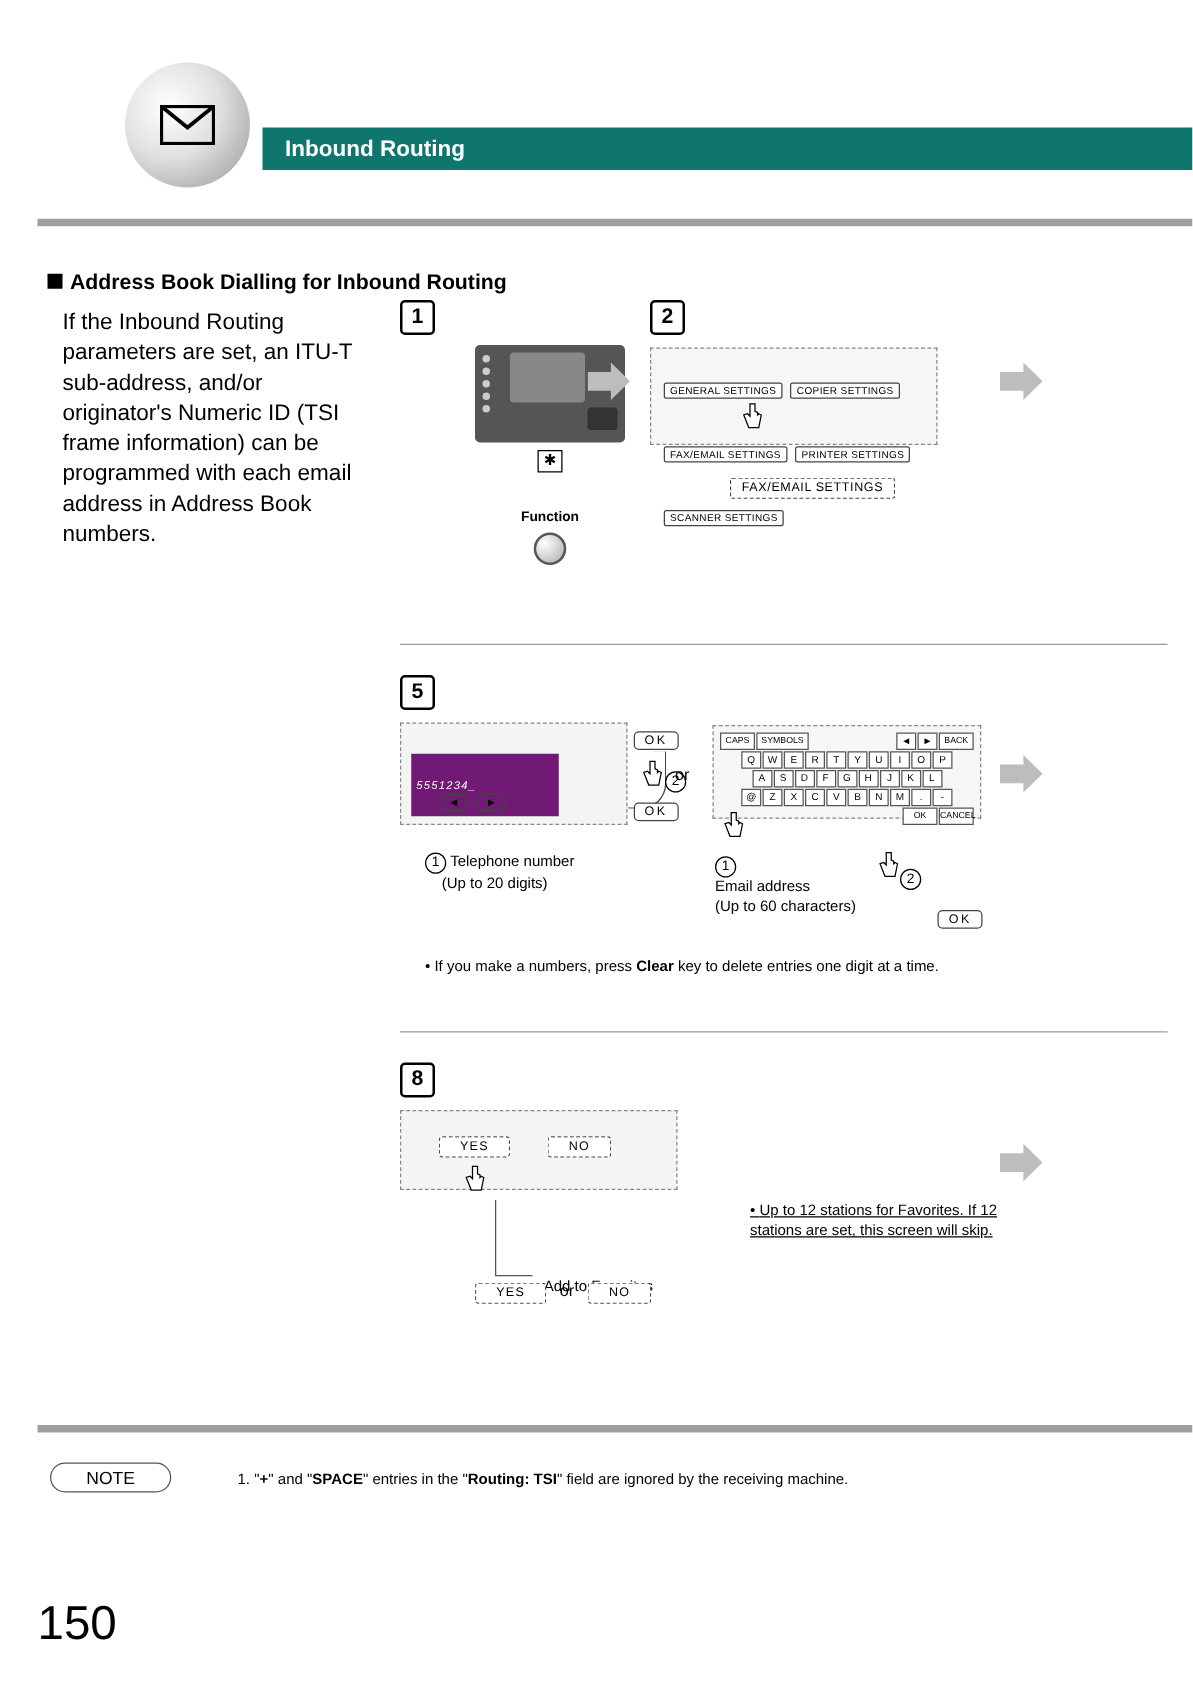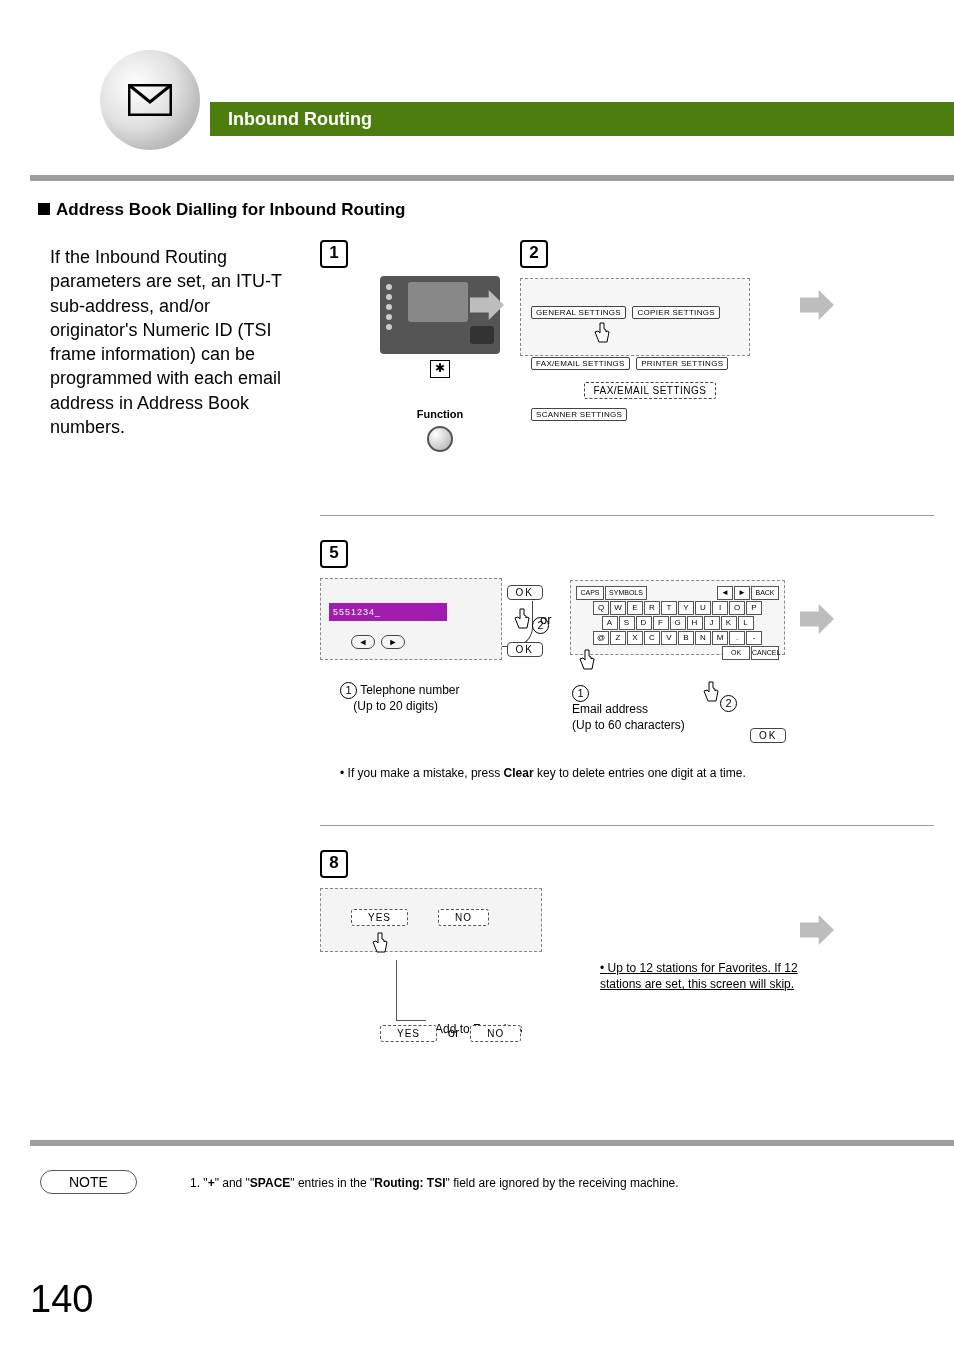--- a/index.html
+++ b/index.html
@@ -44,39 +44,39 @@
     font-size: 36px;
     font-weight: bold;
     color: #7a7a7a;
   }
   .subtitle-bar {
     position: absolute;
     left: 140px;
     top: 62px;
     right: -60px;
     height: 34px;
-    background: #4d7c0f;
+    background: #0f766e;
     color: #fff;
     font-weight: bold;
     font-size: 18px;
     padding-left: 18px;
     line-height: 34px;
   }
   .accent-line {
     position: absolute;
     left: 30px;
     right: 0;
     top: 175px;
     height: 6px;
     background: #9e9e9e;
   }
   .section-heading {
     position:absolute;
     left:38px;
-    top:200px;
+    top:216px;
     font-size:17px;
     font-weight:bold;
   }
   .section-heading .square {
     display:inline-block;
     width:12px;
     height:12px;
     background:#000;
     margin-right:6px;
   }
@@ -155,22 +155,22 @@
   .div1{top:515px;}
   .div2{top:825px;}
 
   .step5-area{position:absolute;left:320px;top:540px;width:500px;}
   .tel-entry-lcd{
     border:1px dashed #888;background:#f4f4f4;
     width:180px;height:80px;position:relative;
     margin-top:10px;
   }
   .tel-entry-text{
-    background:#a21caf;color:#fff;font-size:9px;padding:4px 4px;
-    position:absolute;left:8px;top:24px;width:110px;letter-spacing:1px;
+    background:#701a75;color:#fff;font-size:9px;padding:20px 4px;
+    position:absolute;left:8px;top:24px;width:110px;letter-spacing:1px;font-style:italic;
   }
   .tel-arrows{position:absolute;left:30px;bottom:10px;display:flex;gap:6px;}
   .small-oval{border:1px solid #444;border-radius:8px;width:22px;height:12px;display:flex;align-items:center;justify-content:center;font-size:9px;}
   .ok-box{
     border:1px solid #444;border-radius:4px;
     font-size:10px;padding:1px 8px;background:#fff;
     display:inline-block;letter-spacing:2px;
   }
   .ok-top{position:absolute;right:-42px;top:6px;}
   .ok-bottom{position:absolute;right:-42px;bottom:2px;}
@@ -386,21 +386,21 @@
     <span>(Up to 60 characters)</span>
   </div>
   <span style="position:absolute;left:720px;top:695px;" class="circ-num">2</span>
   <svg style="position:absolute;left:700px;top:680px;" class="hand-icon" viewBox="0 0 20 26">
       <path d="M9 2v10l-2-2-3 1 4 10h8l2-10-2-1-1 1v-2l-2-1v-6z" fill="#fff" stroke="#000"></path>
     </svg>
   <span class="ok-box ok-kbd">OK</span>
   <div class="arrow-right arrow-5"></div>
 
   <div class="mistake-note">
-    •&nbsp;<span>If you make a mistake, press </span><b>Clear</b><span> key to delete entries one digit at a time.</span>
+    •&nbsp;<span>If you make a numbers, press </span><b>Clear</b><span> key to delete entries one digit at a time.</span>
   </div>
 
   <div class="divider div2"></div>
 
   <div class="step8-area">
     <span class="step-num-box">8</span>
     <div class="yesno-lcd">
       <div class="yn-pair">
         <span class="yn-btn">YES</span>
         <span class="yn-btn">NO</span>
@@ -421,14 +421,14 @@
   <div class="fav-note">•&nbsp;<span>Up to 12 stations for Favorites. If 12 stations are set, this screen will skip.</span></div>
   <div class="arrow-right arrow-8"></div>
 
   <div class="bottom-accent"></div>
   <div class="note-oval">NOTE</div>
   <div class="note-text">
     <span>1.</span>
     <span>"</span><b>+</b><span>" and "</span><b>SPACE</b><span>" entries in the "</span><b>Routing: TSI</b><span>" field are ignored by the receiving machine.</span>
   </div>
 
-  <div class="page-number">140</div>
+  <div class="page-number">150</div>
 </div>
 
 </body></html>

